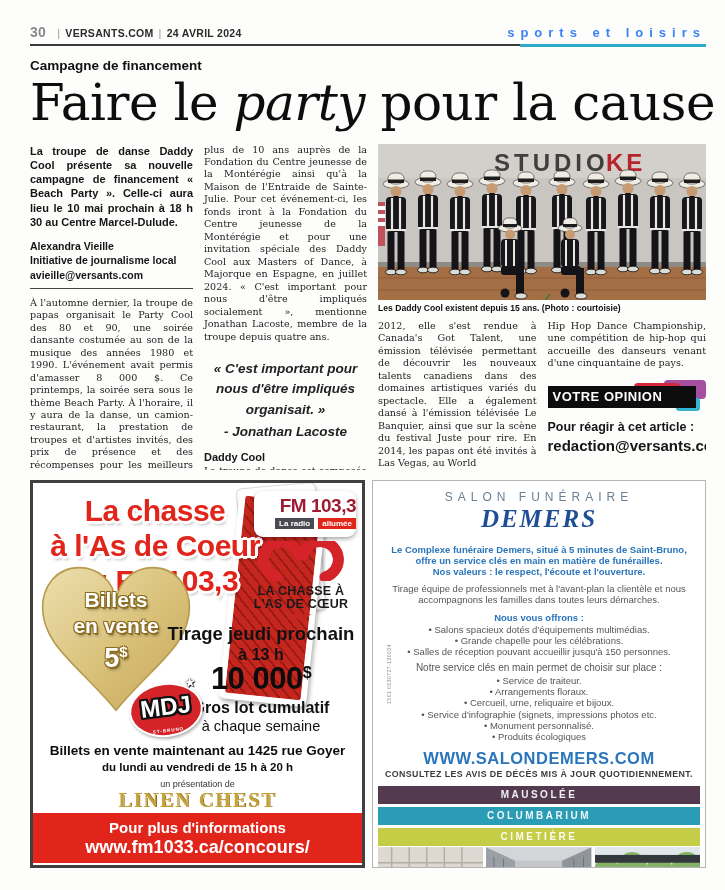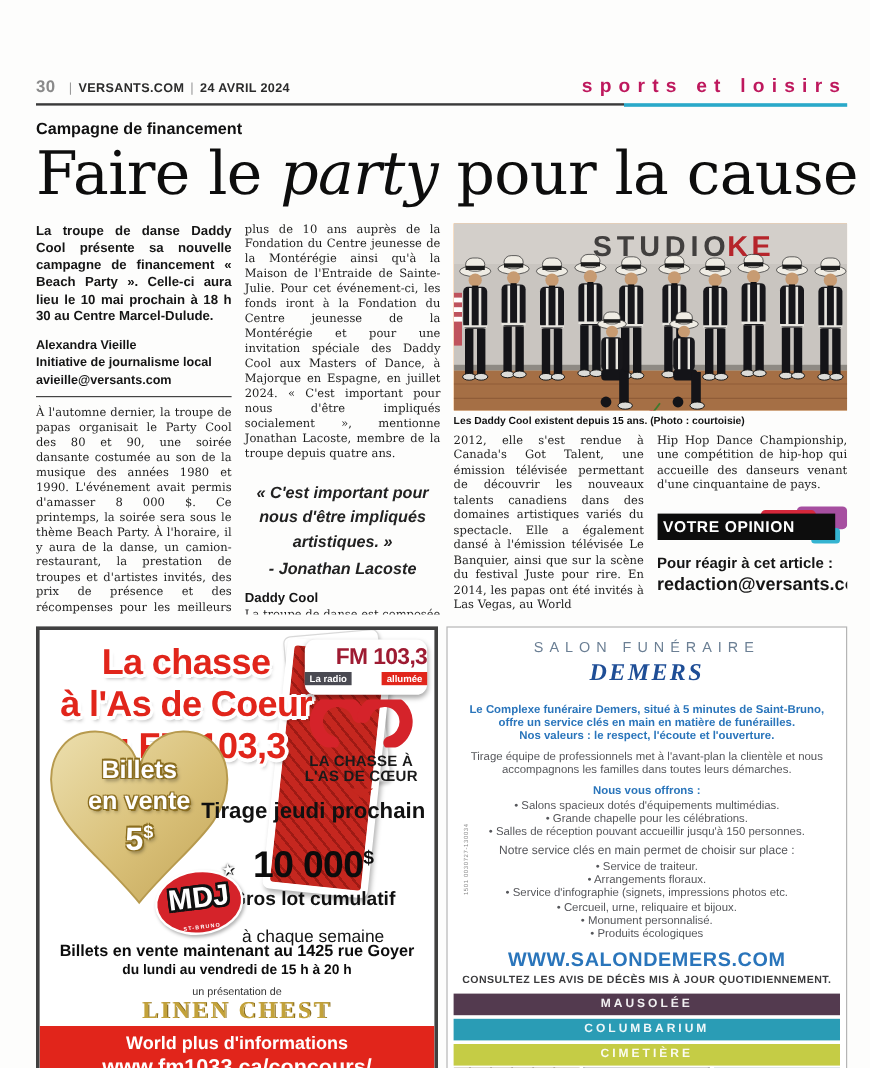--- a/index.html
+++ b/index.html
@@ -6,21 +6,21 @@
   .page{position:relative;width:725px;height:890px;background:#fdfdfc;margin:0 auto;overflow:hidden;
         font-family:"Liberation Sans",sans-serif;color:#151515;}
   .content{position:absolute;left:30px;top:24px;width:676px;}
 
   
   .masthead{display:flex;align-items:baseline;font-size:11px;font-weight:700;letter-spacing:.3px;}
   .masthead .pageno{color:#8a8a8a;font-size:14px;margin-right:6px;}
   .masthead .sep{color:#9a9a9a;font-weight:400;margin:0 5px;}
   .masthead .site,.masthead .date{color:#2b2b2b;font-size:10.5px;}
   .masthead .spacer{flex:1;}
-  .masthead .section{color:#be185d;font-size:16px;font-weight:700;letter-spacing:6px;text-transform:lowercase;margin-top:40px;}
+  .masthead .section{color:#3b82f6;font-size:13px;font-weight:700;letter-spacing:6px;text-transform:lowercase;}
   .rule-row{display:flex;margin-top:4px;}
   .rule-black{flex:1;height:2px;background:#3a3a3a;}
   .rule-cyan{width:186px;height:3px;background:#2aa9c9;}
 
   .kicker{margin-top:11px;font-size:13.5px;font-weight:700;color:#111;}
   .headline{margin-top:4px;font-family:"DejaVu Serif",serif;font-size:50px;line-height:1.05;
             letter-spacing:-.5px;color:#0d0d0d;font-weight:500;white-space:nowrap;}
   .headline i{font-style:italic;}
 
   
@@ -65,21 +65,21 @@
   .card{position:absolute;border-radius:6px;}
   .card-back{left:208px;top:2px;width:80px;height:128px;background:#fff;border:1px solid #d8d8d8;transform:rotate(-5deg);z-index:1;
              box-shadow:1px 2px 3px rgba(0,0,0,.2);color:#c5271f;font-family:"DejaVu Serif",serif;font-weight:700;font-size:22px;padding:4px 0 0 6px;box-sizing:border-box;}
   .card-front{left:196px;top:10px;width:88px;height:210px;background:#fff;transform:rotate(6deg);z-index:2;
               box-shadow:2px 3px 4px rgba(0,0,0,.3);padding:6px;box-sizing:border-box;}
   .card-front .inner{width:100%;height:100%;border-radius:3px;
       background:repeating-linear-gradient(45deg,#c5271f 0 6px,#9e1a14 6px 8px),#c5271f;}
   .fm-logo{position:absolute;left:221px;top:8px;width:102px;height:46px;background:#fff;border-radius:9px;z-index:4;
            box-shadow:0 2px 4px rgba(0,0,0,.35);text-align:center;padding-top:4px;box-sizing:border-box;}
   .fm-logo .name{font-size:19px;font-weight:800;color:#9e1b32;letter-spacing:-.5px;text-align:right;}
-  .fm-logo .tags{display:flex;justify-content:space-between;gap:4px;margin-top:1px;}
+  .fm-logo .tags{display:flex;justify-content:flex-end;gap:4px;margin-top:1px;}
   .fm-logo .tag1{background:#4a4a52;color:#fff;font-size:8px;font-weight:700;padding:1px 4px;}
   .fm-logo .tag2{background:#e1251b;color:#fff;font-size:8px;font-weight:700;padding:1px 4px;}
   .chasse{position:absolute;left:212px;top:58px;width:112px;text-align:center;z-index:4;}
   .chasse .txt{font-size:12.5px;line-height:13px;font-weight:800;color:#1a1a1a;letter-spacing:.2px;}
   .chasse .chev{width:0;height:0;margin:3px auto 0;border:10px solid transparent;border-top:8px solid #c5271f;}
   .gold-heart{position:absolute;left:2px;top:78px;width:162px;height:158px;z-index:3;}
   .gold-heart .ht{position:absolute;left:0;top:26px;width:100%;text-align:center;color:#fff;font-weight:800;
       font-size:21px;line-height:26px;text-shadow:1.5px 1.5px 0 #8a6d1f,-1px -1px 0 #8a6d1f,1px -1px 0 #8a6d1f,-1px 1px 0 #8a6d1f,2px 3px 3px rgba(0,0,0,.35);}
   .gold-heart .price{font-size:27px;}
   .gold-heart .price sup{font-size:15px;}
@@ -89,35 +89,35 @@
        text-shadow:-2px -2px 0 #111,2px -2px 0 #111,-2px 2px 0 #111,2px 2px 0 #111,0 2px 0 #111,2px 0 0 #111,-2px 0 0 #111,0 -2px 0 #111;}
   .mdj .star{position:absolute;right:2px;top:-7px;color:#fff;font-size:13px;text-shadow:0 0 2px #111,1px 1px 0 #111;}
   .mdj .sub{position:absolute;left:0;right:0;bottom:2px;font-size:4.5px;font-weight:700;color:#fff;letter-spacing:1px;}
   .tirage{position:absolute;left:128px;top:140px;width:200px;text-align:center;z-index:3;}
   .tirage .t1{font-size:18.5px;font-weight:600;color:#111;white-space:nowrap;}
   .tirage .t2{font-size:16px;font-weight:800;color:#111;margin-top:1px;}
   .prize{position:absolute;left:128px;top:178px;width:200px;text-align:center;font-size:31px;font-weight:800;color:#0c0c0c;z-index:3;letter-spacing:-.5px;}
   .prize sup{font-size:16px;}
   .jackpot{position:absolute;left:128px;top:216px;width:200px;text-align:center;z-index:3;}
   .jackpot .j1{font-size:16px;font-weight:800;color:#111;}
-  .jackpot .j2{font-size:14.5px;font-weight:500;color:#111;margin-top:14px;}
+  .jackpot .j2{font-size:14.5px;font-weight:500;color:#111;margin-top:1px;}
   .tickets{position:absolute;left:0;top:260px;width:100%;text-align:center;font-size:13.5px;font-weight:800;color:#0d0d0d;z-index:4;}
   .tickets-hours{position:absolute;left:0;top:278px;width:100%;text-align:center;font-size:11.5px;font-weight:700;color:#0d0d0d;z-index:4;}
   .presented{position:absolute;left:0;top:296px;width:100%;text-align:center;font-size:9px;color:#333;z-index:4;}
   .sponsor{position:absolute;left:0;top:306px;width:100%;text-align:center;font-family:"Liberation Serif",serif;
            font-size:20px;font-weight:700;letter-spacing:2px;color:#c3a23a;z-index:4;
            text-shadow:0 1px 0 #fff,1px 0 0 #8a6d1f;}
   .fm-footer{position:absolute;left:0;right:0;top:330px;height:50px;background:#e1251b;text-align:center;color:#fff;z-index:5;}
   .fm-footer .f1{font-size:15px;font-weight:700;margin-top:6px;}
   .fm-footer .f2{font-size:18px;font-weight:800;margin-top:1px;}
 
   
   .ad-demers{position:relative;flex:1;height:388px;border:1px solid #b5b5b5;background:#fff;text-align:center;overflow:hidden;box-sizing:border-box;}
   .dm-brandtop{margin-top:9px;font-size:12px;letter-spacing:5px;color:#6b7f94;font-weight:400;}
-  .dm-brand{font-family:"Liberation Serif",serif;font-style:italic;font-weight:700;font-size:20px;line-height:30px;
+  .dm-brand{font-family:"Liberation Serif",serif;font-style:italic;font-weight:700;font-size:25px;line-height:30px;
             color:#1f4e96;letter-spacing:2px;}
   .dm-intro{margin:10px 18px 0;font-size:9.5px;line-height:1.18;font-weight:700;color:#2a75bb;}
   .dm-values{margin:0 18px;font-size:9.5px;line-height:1.18;font-weight:700;color:#2a75bb;}
   .dm-team{margin:6px 14px 0;font-size:9.5px;line-height:1.18;color:#55565a;}
   .dm-offerhead{margin:6px 0 0;font-size:9.5px;font-weight:700;color:#2a75bb;}
   .dm-list{list-style:none;margin:1px 0 0;padding:0;font-size:9.5px;line-height:1.18;color:#55565a;}
   .dm-list li:before{content:"• ";}
   .dm-servicehead{margin:5px 0 0;font-size:10px;line-height:1.18;color:#55565a;}
   .dm-site{margin:7px 0 0;font-size:16.5px;font-weight:800;color:#2a75bb;letter-spacing:.5px;}
   .dm-sitenote{margin:1px 0 0;font-size:8.8px;font-weight:700;color:#3a3a3c;letter-spacing:.4px;}
@@ -161,21 +161,21 @@
         </div>
         <p class="body-serif">À l'automne dernier, la troupe de papas organisait le Party Cool des 80 et 90, une soirée dansante costumée au son de la musique des années 1980 et 1990. L'événement avait permis d'amasser 8 000 $. Ce printemps, la soirée sera sous le thème Beach Party. À l'horaire, il y aura de la danse, un camion-restaurant, la prestation de troupes et d'artistes invités, des prix de présence et des récompenses pour les meilleurs costumes.</p>
 
       </div>
 
       <div class="acol">
         <p class="body-serif" style="margin-top:0">plus de 10 ans auprès de la Fondation du Centre jeunesse de la Montérégie ainsi qu'à la Maison de l'Entraide de Sainte-Julie. Pour cet événement-ci, les fonds iront à la Fondation du Centre jeunesse de la Montérégie et pour une invitation spéciale des Daddy Cool aux Masters of Dance, à Majorque en Espagne, en juillet 2024. « C'est important pour nous d'être impliqués socialement », mentionne Jonathan Lacoste, membre de la troupe depuis quatre ans.</p>
         <div class="pullquote">
           <span>« C'est important pour</span><br>
           <span>nous d'être impliqués</span><br>
-          <span>artistiques. »</span>
+          <span>organisait. »</span>
           <span class="attrib">- Jonathan Lacoste</span>
         </div>
         <p class="subhead">Daddy Cool</p>
         <p class="body-serif">La troupe de danse est composée de papas âgés entre 27 et 60 ans. En</p>
       </div>
 
       <div class="rightblock">
         <div class="photo-frame">
           <svg width="335" height="168" viewBox="0 0 335 168">
             <defs>
@@ -302,40 +302,41 @@
           </svg>
           <div class="ht">
             <span>Billets</span><br>
             <span>en vente</span><br>
             <span class="price"><span>5</span><sup>$</sup></span>
           </div>
         </div>
 
         <div class="tirage">
           <div class="t1">Tirage jeudi prochain</div>
+          <div class="t2">à 13 h</div>
         </div>
         <div class="prize"><span>10 000</span><sup>$</sup></div>
         <div class="jackpot">
           <div class="j1">Gros lot cumulatif</div>
           <div class="j2">à chaque semaine</div>
         </div>
 
         <div class="mdj">
           <div class="letters">MDJ</div>
           <div class="star">★</div>
           <div class="sub">ST-BRUNO</div>
         </div>
 
         <div class="tickets">Billets en vente maintenant au 1425 rue Goyer</div>
         <div class="tickets-hours">du lundi au vendredi de 15 h à 20 h</div>
         <div class="presented">un présentation de</div>
         <div class="sponsor">LINEN CHEST</div>
 
         <div class="fm-footer">
-          <div class="f1">World plus d'informations</div>
+          <div class="f1">Pour plus d'informations</div>
           <div class="f2">www.fm1033.ca/concours/</div>
         </div>
       </div>
 
       <div class="ad-demers">
         <div class="dm-sideid">1501 0030727-130034</div>
         <div class="dm-brandtop">SALON FUNÉRAIRE</div>
         <div class="dm-brand">DEMERS</div>
         <p class="dm-intro">Le Complexe funéraire Demers, situé à 5 minutes de Saint-Bruno, offre un service clés en main en matière de funérailles.</p>
         <p class="dm-values">Nos valeurs : le respect, l'écoute et l'ouverture.</p>
@@ -343,22 +344,22 @@
         <p class="dm-offerhead">Nous vous offrons :</p>
         <ul class="dm-list">
           <li>Salons spacieux dotés d'équipements multimédias.</li>
           <li>Grande chapelle pour les célébrations.</li>
           <li>Salles de réception pouvant accueillir jusqu'à 150 personnes.</li>
         </ul>
         <p class="dm-servicehead">Notre service clés en main permet de choisir sur place :</p>
         <ul class="dm-list">
           <li>Service de traiteur.</li>
           <li>Arrangements floraux.</li>
+          <li>Cercueil, urne, reliquaire et bijoux.</li>
           <li>Service d'infographie (signets, impressions photos etc.</li>
-          <li>Cercueil, urne, reliquaire et bijoux.</li>
           <li>Monument personnalisé.</li>
           <li>Produits écologiques</li>
         </ul>
         <div class="dm-site">WWW.SALONDEMERS.COM</div>
         <div class="dm-sitenote">CONSULTEZ LES AVIS DE DÉCÈS MIS À JOUR QUOTIDIENNEMENT.</div>
 
         <div class="dm-cats">
           <div class="dm-cat" style="background: rgb(83, 58, 79);">MAUSOLÉE</div>
           <div class="dm-cat" style="background: rgb(42, 156, 181);">COLUMBARIUM</div>
           <div class="dm-cat" style="background: rgb(197, 204, 69);">CIMETIÈRE</div>

